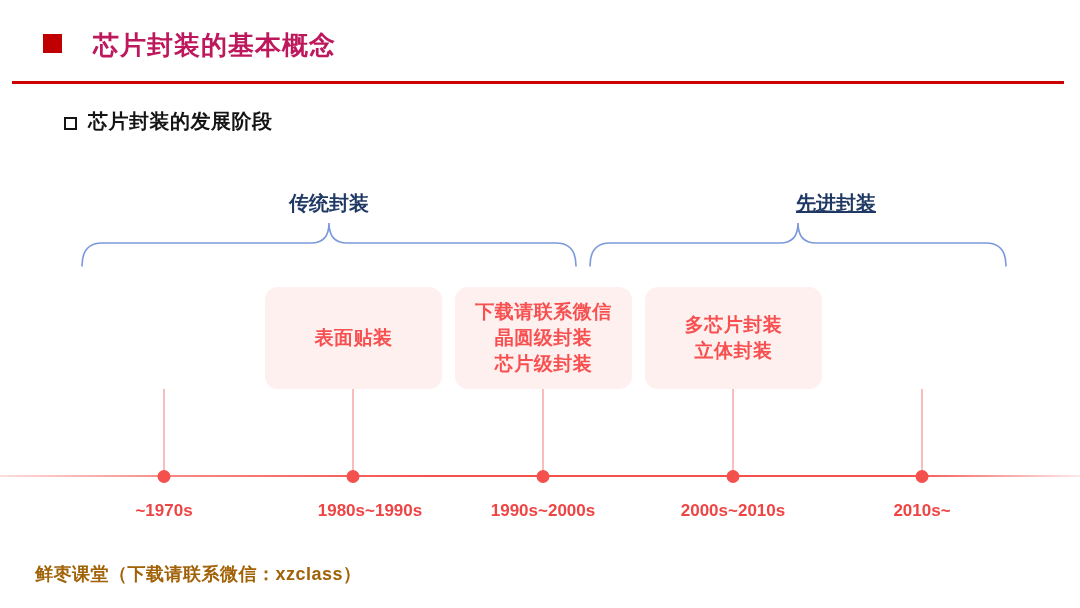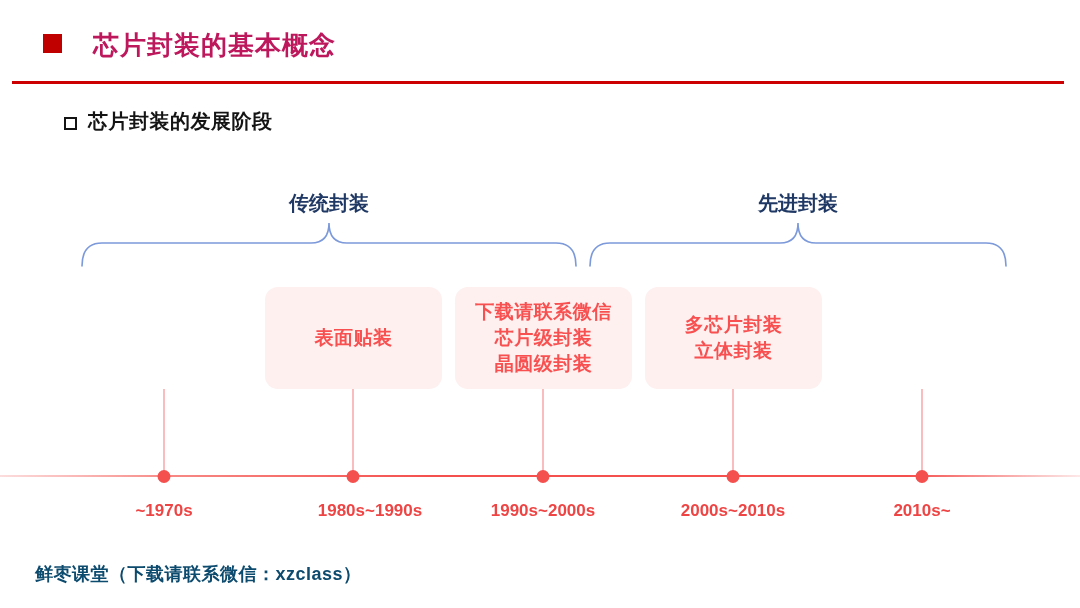--- a/index.html
+++ b/index.html
@@ -61,21 +61,21 @@
   .group-label {
     position: absolute;
     top: 190px;
     font-size: 20px;
     font-weight: bold;
     color: #1f3864;
     transform: translateX(-50%);
     white-space: nowrap;
   }
   .group-label.traditional { left: 329px; text-align: right; }
-  .group-label.advanced   { left: 798px; }
+  .group-label.advanced   { left: 836px; text-decoration: underline; }
 
   .braces-svg {
     position: absolute;
     left: 0; top: 0;
     width: 1080px; height: 608px;
     pointer-events: none;
   }
 
   
   .stage {
@@ -131,21 +131,21 @@
     transform: translateX(-50%);
     white-space: nowrap;
   }
 
   
   .watermark {
     position: absolute;
     left: 35px; top: 562px;
     font-size: 18px;
     font-weight: bold;
-    color: #0c4a6e;
+    color: #a16207;
     letter-spacing: 0.5px;
     white-space: nowrap;
   }
 </style>
 </head>
 <body>
 
 <div class="slide">
 
   <div class="title-bullet"></div>
@@ -164,22 +164,22 @@
   </svg>
 
   <div class="stage" style="left:265px">
     <div class="stage-lines">
       <div>表面贴装</div>
     </div>
   </div>
   <div class="stage" style="left:455px">
     <div class="stage-lines">
       <div>下载请联系微信</div>
+      <div>晶圆级封装</div>
       <div>芯片级封装</div>
-      <div>晶圆级封装</div>
     </div>
   </div>
   <div class="stage" style="left:645px">
     <div class="stage-lines">
       <div>多芯片封装</div>
       <div>立体封装</div>
     </div>
   </div>
 
   <div class="connector" style="left:164px"></div>

